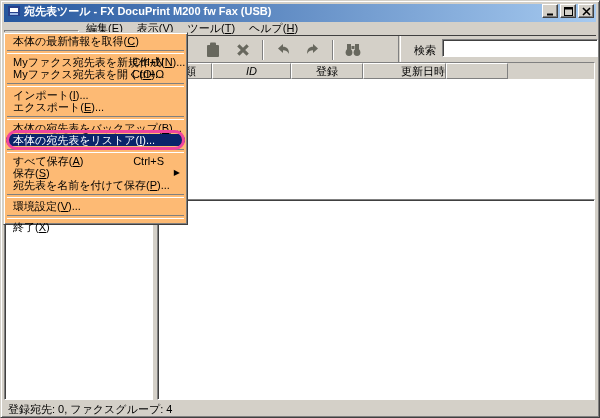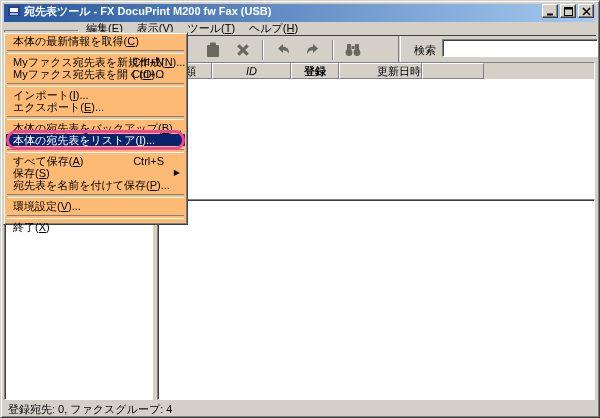--- a/index.html
+++ b/index.html
@@ -98,21 +98,21 @@
   }
   .menu-item .accel{ position:absolute; right:21px; top:0;margin-left:7px; }
   .menu-item .subarrow{ position:absolute; right:5px; top:0; font-size:8px; line-height:12px; }
   .menu-item u{ text-decoration:underline; }
   .menu-sep{ height:9px; position:relative; }
   .menu-sep::after{
     content:""; position:absolute; left:1px; right:1px; top:3px; height:2px;
     border-top:1px solid #808080; border-bottom:1px solid #fff;
   }
   .menu-item.highlighted{
-    background:var(--sel,#0a246a); color:#fff; border-radius:1px;
+    background:var(--sel,#0a246a); color:#fff; border-radius:6px;
   }
   .annotation-ring{
     position:absolute; left:0px; right:0px; top:-4px; bottom:-4px;
     border:3px solid var(--ann,#f0459e); border-radius:11px;
     pointer-events:none; z-index:2;
   }
 </style>
 </head>
 <body>
 
@@ -190,21 +190,21 @@
     <span id="search-label">検索</span>
     <input id="search-input" type="text" value="" style="">
   </div>
 
   <div id="tree-panel" class="sunken"></div>
 
   <div id="list-top" class="sunken">
     <div id="list-header">
         <div class="col-header" style="width: 54px;">種類</div>
         <div class="col-header" style="width: 79px; font-style: italic;">ID</div>
-        <div class="col-header" style="width: 48px; font-weight: bold;">登録</div>
+        <div class="col-header" style="width: 72px;">登録</div>
         <div class="col-header" style="width: 83px; text-align: right;">更新日時</div>
         <div class="col-header" style="width: 62px;"></div>
       </div>
     <div id="list-body"></div>
   </div>
 
   <div id="list-bottom" class="sunken"></div>
 
   <div id="statusbar">
     <span>登録宛先: 0, ファクスグループ: 4</span>

